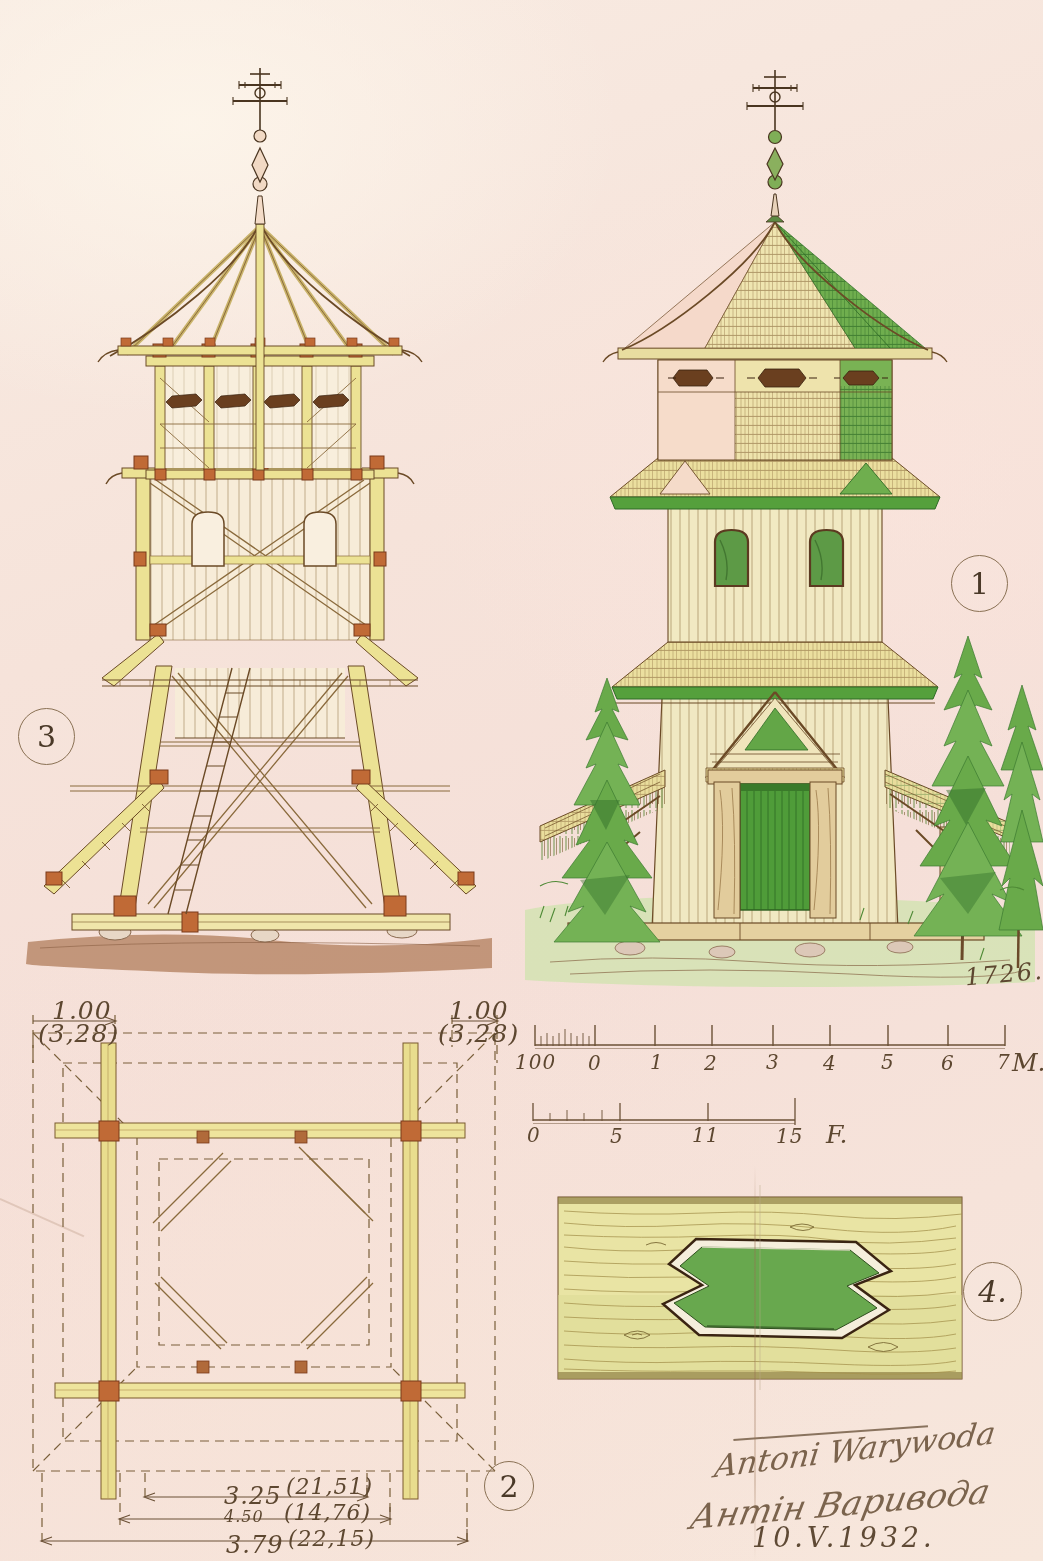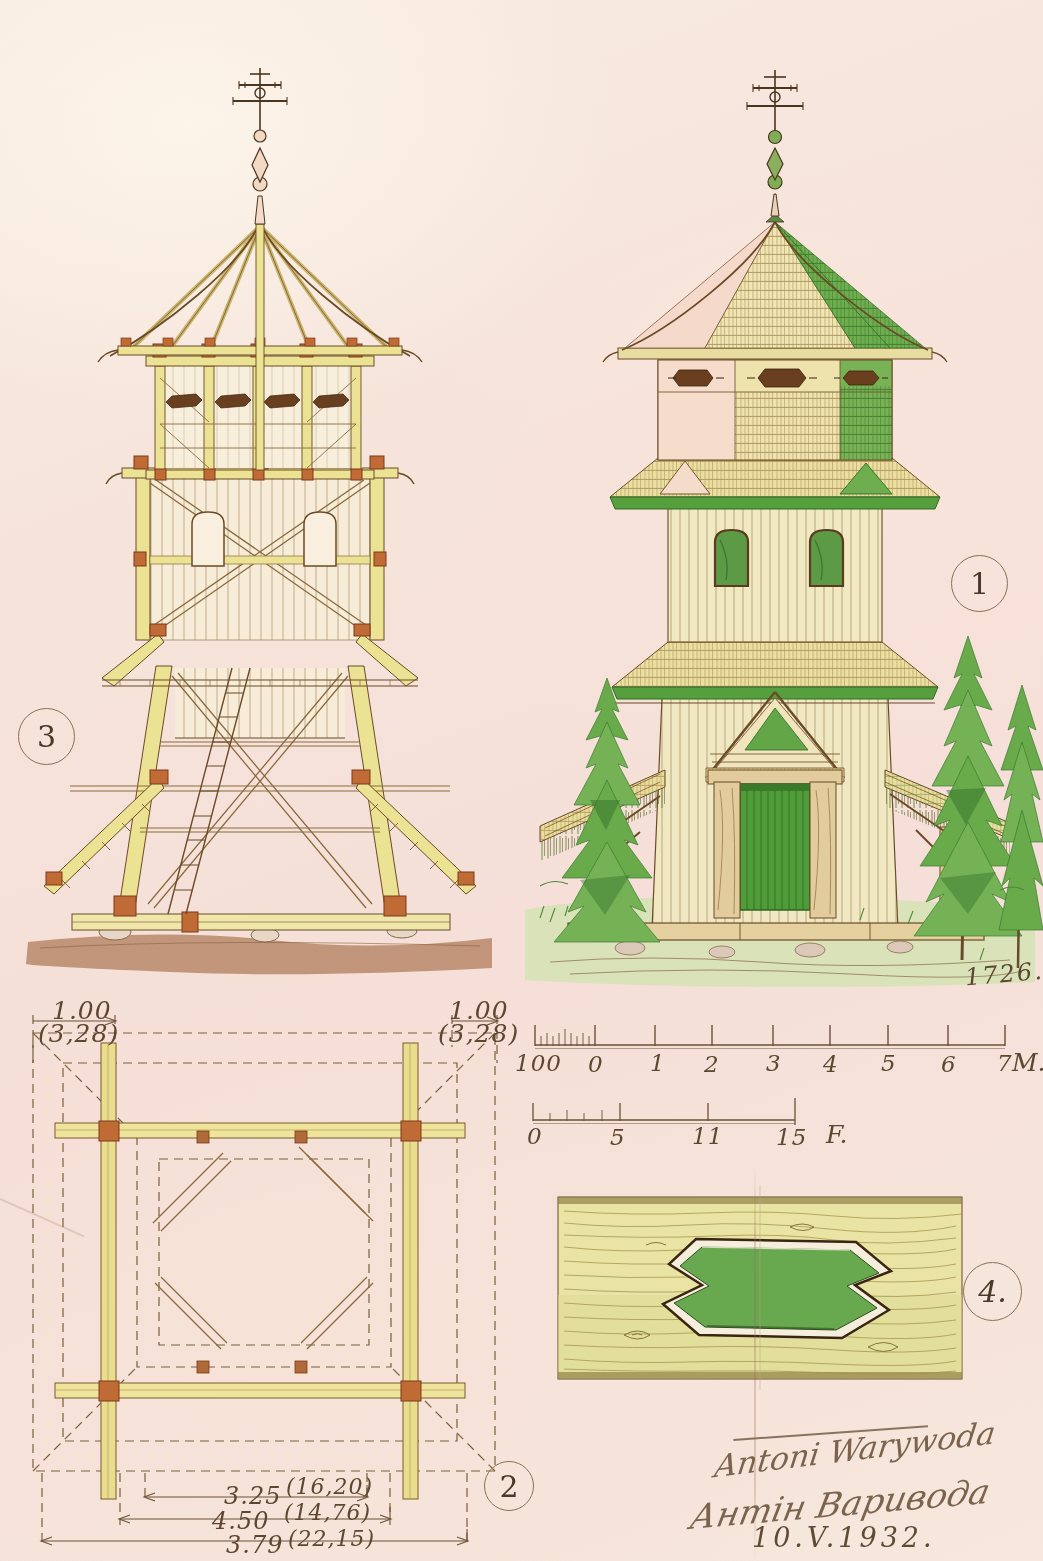--- a/index.html
+++ b/index.html
@@ -8,21 +8,21 @@
     font-family:"DejaVu Serif",serif;
     background:
       radial-gradient(620px 420px at 18% 8%, rgba(253,246,235,.85), rgba(253,246,235,0) 70%),
       radial-gradient(700px 500px at 85% 30%, rgba(250,228,220,.7), rgba(250,228,220,0) 70%),
       radial-gradient(800px 600px at 30% 85%, rgba(247,226,214,.6), rgba(247,226,214,0) 75%),
       linear-gradient(160deg,#f8ebe2 0%, #f6e3da 35%, #f5dfd8 60%, #f7e7dc 100%);
   }
   .abs{position:absolute;}
   .txt{position:absolute;color:#5d4730;font-style:italic;white-space:nowrap;line-height:1;}
   .dim{font-size:25px;letter-spacing:1px;}
-  .scale-num{font-size:23px;letter-spacing:1px;}
+  .scale-num{font-size:20px;letter-spacing:1px;}
   .unit{font-size:25px;}
   .circle-label{
     position:absolute;border:1.6px solid #8a7154;border-radius:50%;
     display:flex;align-items:center;justify-content:center;
     color:#4a3928;font-size:30px;font-style:normal;background:rgba(255,255,255,0.04);
   }
   .year{font-size:24px;letter-spacing:2px;transform:rotate(-5deg);}
   .sig{position:absolute;color:#6e563e;font-style:italic;white-space:nowrap;}
   .crease-v{position:absolute;background:linear-gradient(to bottom, rgba(150,110,80,.0), rgba(150,110,80,.3) 20%, rgba(150,110,80,.28) 80%, rgba(150,110,80,0));width:2px;}
   .crease-d{position:absolute;background:rgba(150,110,80,.22);height:1.5px;transform-origin:left center;}
@@ -475,22 +475,22 @@
         <polyline points="452,552 463,556 452,560"></polyline>
       <path d="M362 500 v12 M385 522 v12 M462 544 v12"></path>
     </g>
   </svg>
 
   <span class="txt dim" style="left:52px;top:998px">1.00</span>
   <span class="txt dim" style="left:38px;top:1021px">(3,28)</span>
   <span class="txt dim" style="left:449px;top:998px">1.00</span>
   <span class="txt dim" style="left:438px;top:1021px">(3,28)</span>
   <span class="txt dim" style="left:224px;top:1484px;font-size:24px">3.25</span>
-  <span class="txt dim" style="left:286px;top:1476px;font-size:22px">(16,20)</span>
-  <span class="txt dim" style="left:212px;top:1509px;font-size:24px">4.50</span>
+  <span class="txt dim" style="left:286px;top:1476px;font-size:22px">(21,51)</span>
+  <span class="txt dim" style="left:224px;top:1509px;font-size:16px">4.50</span>
   <span class="txt dim" style="left:284px;top:1502px;font-size:22px">(14,76)</span>
   <span class="txt dim" style="left:226px;top:1533px;font-size:24px">3.79</span>
   <span class="txt dim" style="left:288px;top:1528px;font-size:22px">(22,15)</span>
 
   <svg style="left:550px;top:1185px" width="420" height="205" viewBox="0 0 420 205">
     <rect x="8" y="12" width="404" height="182" fill="#e9e4a4" stroke="#6b4a26" stroke-width="1"></rect>
     <rect x="8" y="110" width="404" height="84" fill="#dcd994" opacity="0.5"></rect>
     <rect x="8" y="12" width="404" height="7" fill="#8a7a40" opacity="0.65"></rect>
     <rect x="8" y="187" width="404" height="7" fill="#8a7a40" opacity="0.65"></rect>
     <g stroke="#a5924c" stroke-width="0.8" fill="none" opacity="0.95">

